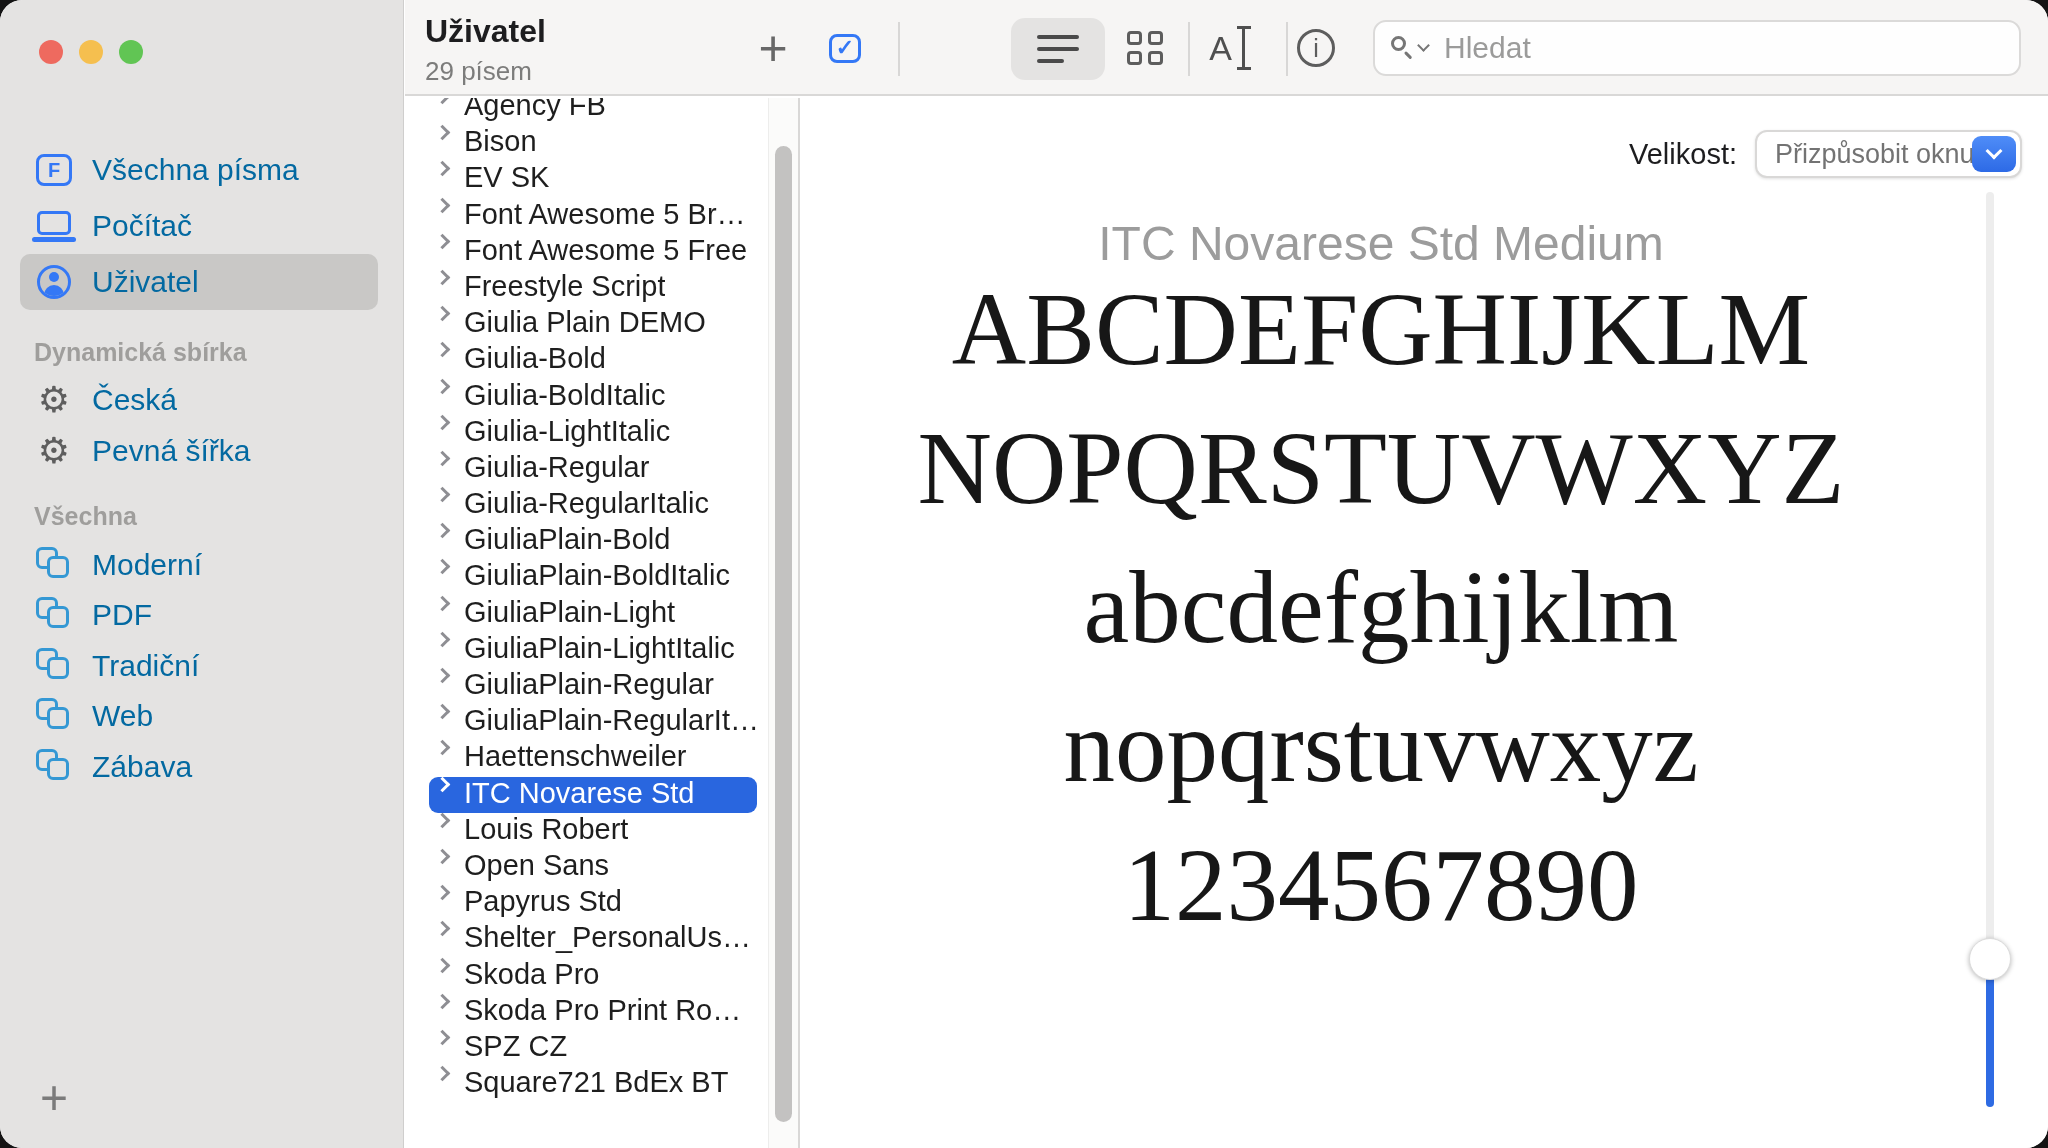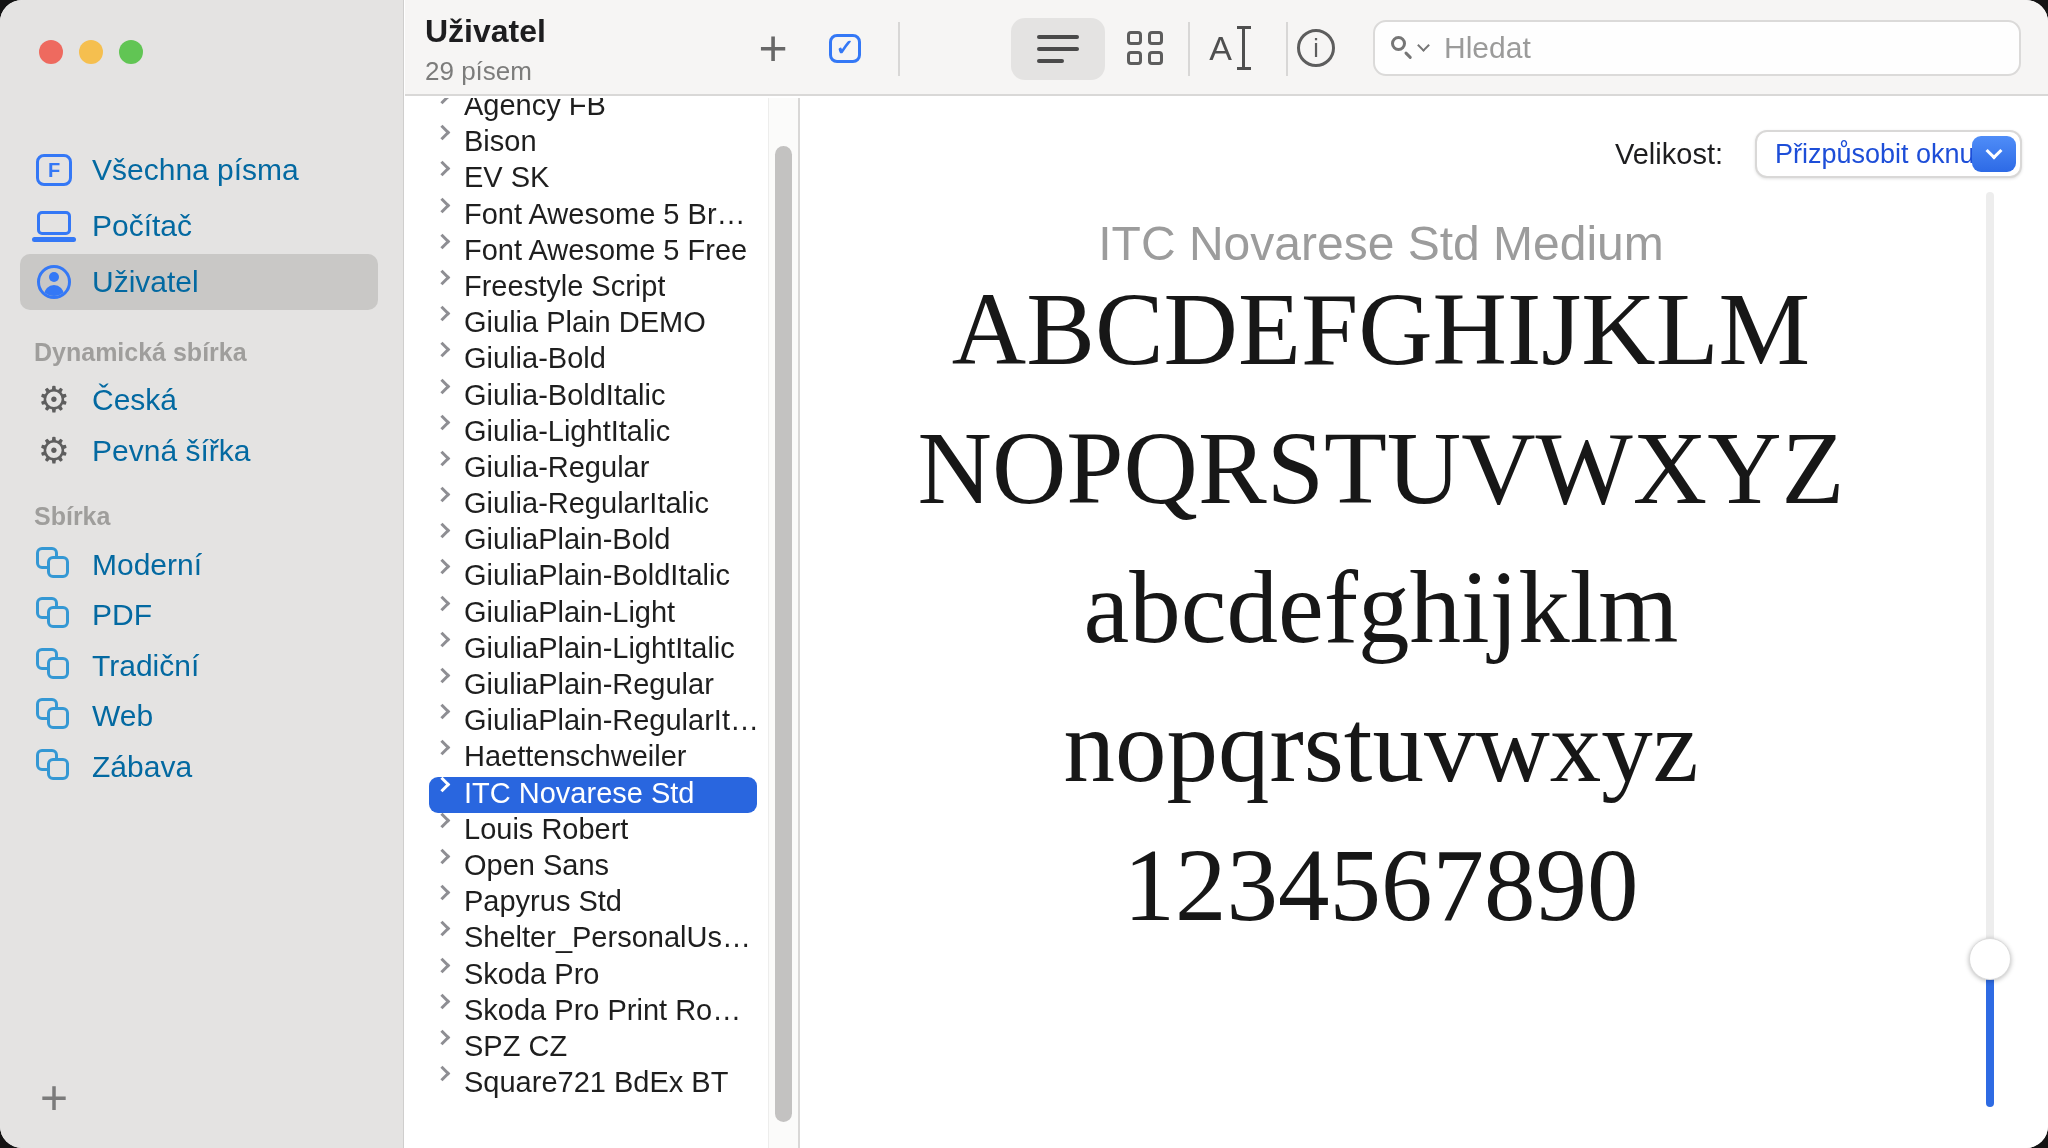--- a/index.html
+++ b/index.html
@@ -71,24 +71,24 @@
   .frow .chev{width:11px;height:11px;border-right:3px solid #8e8e93;border-bottom:3px solid #8e8e93;transform:rotate(-45deg);flex:none;margin-top:2px;}
   .frow .flabel{margin-left:16px;font-size:29px;color:#1e1e1e;white-space:nowrap;overflow:hidden;}
   .frow.selected{background:var(--selection-blue);}
   .frow.selected .chev{border-color:#fff;}
   .frow.selected .flabel{color:#fff;font-weight:500;}
   .list-scroll{position:absolute;right:0;top:0;bottom:0;width:30px;background:#fbfbfa;border-left:1px solid #ededec;}
   .list-thumb{position:absolute;left:6px;top:48px;width:17px;height:976px;border-radius:9px;background:#c3c2c1;}
 
   
   .preview{position:absolute;left:802px;top:98px;right:0;bottom:0;background:#fff;}
-  .sizebar{position:absolute;top:32px;right:26px;display:flex;align-items:center;gap:32px;}
+  .sizebar{position:absolute;top:32px;right:26px;display:flex;align-items:center;gap:18px;}
   .size-label{font-size:29px;color:#1d1d1f;}
   .dropdown{position:relative;width:267px;height:48px;background:#fff;border:2px solid #d9d8d7;border-radius:12px;box-shadow:0 1px 3px rgba(0,0,0,.12);cursor:pointer;display:flex;align-items:center;}
-  .dd-text{margin-left:18px;font-size:27px;color:#1d4ed8;white-space:nowrap;}
+  .dd-text{margin-left:18px;font-size:27px;color:#737373;white-space:nowrap;}
   .dd-btn{position:absolute;right:4px;top:4px;width:44px;height:36px;border-radius:9px;background:linear-gradient(180deg,#4f8df8,#2d6ae6);display:flex;align-items:center;justify-content:center;}
   .dd-chev{width:12px;height:12px;border-right:3.5px solid #fff;border-bottom:3.5px solid #fff;transform:rotate(45deg);margin-top:-6px;}
   .samples{position:absolute;left:0;top:0;width:1158px;text-align:center;}
   .sample-title{position:absolute;left:0;width:100%;top:118px;font-size:48px;color:#9c9c9c;white-space:nowrap;}
   .sample-lines{position:absolute;left:0;width:100%;top:162px;}
   .sline{height:139px;line-height:139px;font-family:"Liberation Serif",serif;font-size:103px;color:#171717;white-space:nowrap;}
   .vslider{position:absolute;}
   .sl-track{position:absolute;left:1184px;top:94px;width:8px;height:767px;background:#ededed;border-radius:4px;}
   .sl-fill{position:absolute;left:1184px;top:861px;width:8px;height:148px;background:var(--slider-blue);border-radius:4px;}
   .sl-thumb{position:absolute;left:1167px;top:840px;width:42px;height:42px;border-radius:50%;background:#fff;border:1px solid #dcdcdc;box-shadow:0 1px 5px rgba(0,0,0,.28);cursor:pointer;}
@@ -137,21 +137,21 @@
         </span>
       <span class="lbl">Česká</span>
     </div>
     <div class="side-row group-row" style="top:426px;">
       <span class="ic">
           <span class="icon-gear">⚙</span>
         </span>
       <span class="lbl">Pevná šířka</span>
     </div>
 
-    <div class="side-head" style="top:502px;">Sbírka</div>
+    <div class="side-head" style="top:502px;">Všechna</div>
     <div class="side-row group-row" style="top:540px;">
       <span class="ic">
           <span class="icon-coll">
             <span class="b1"></span>
             <span class="b2"></span>
           </span>
         </span>
       <span class="lbl">Moderní</span>
     </div>
     <div class="side-row group-row" style="top:590px;">

